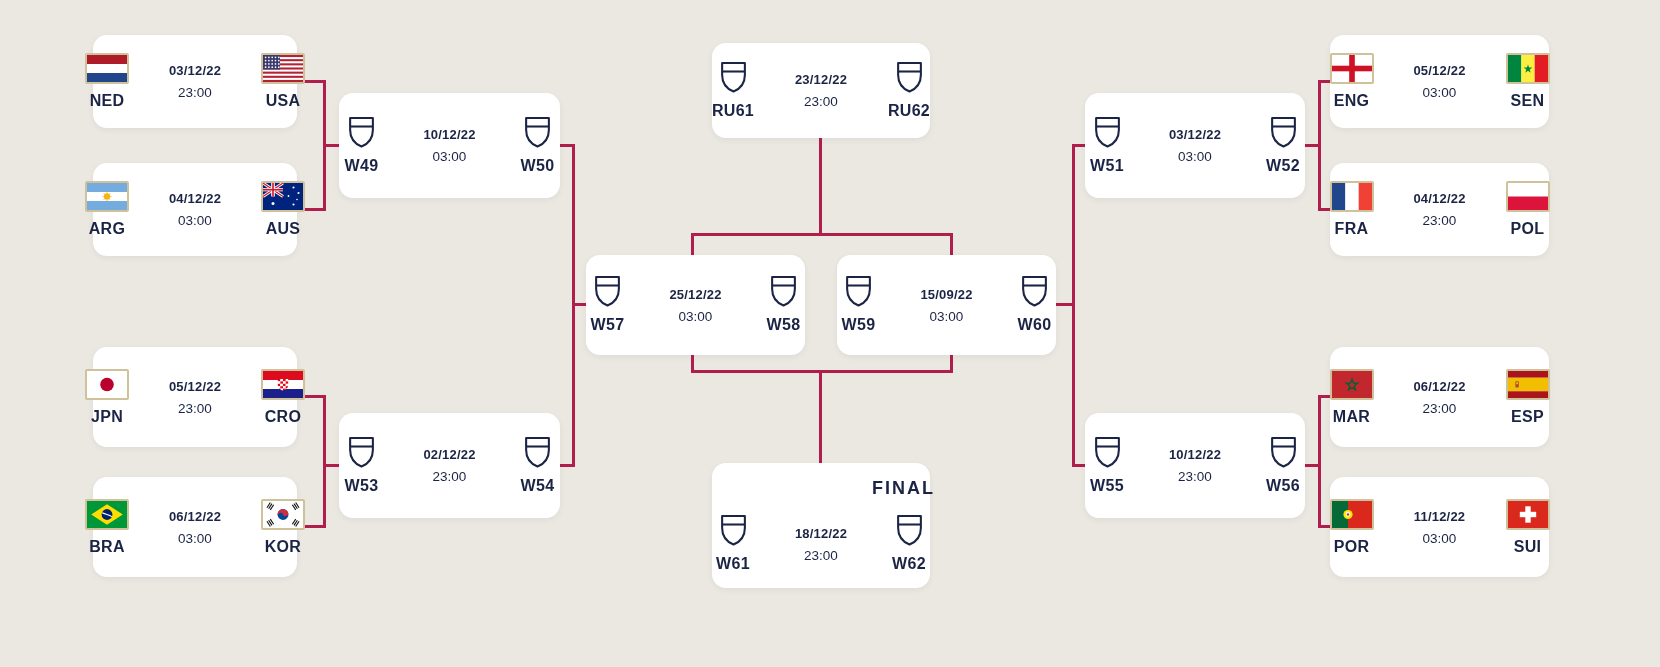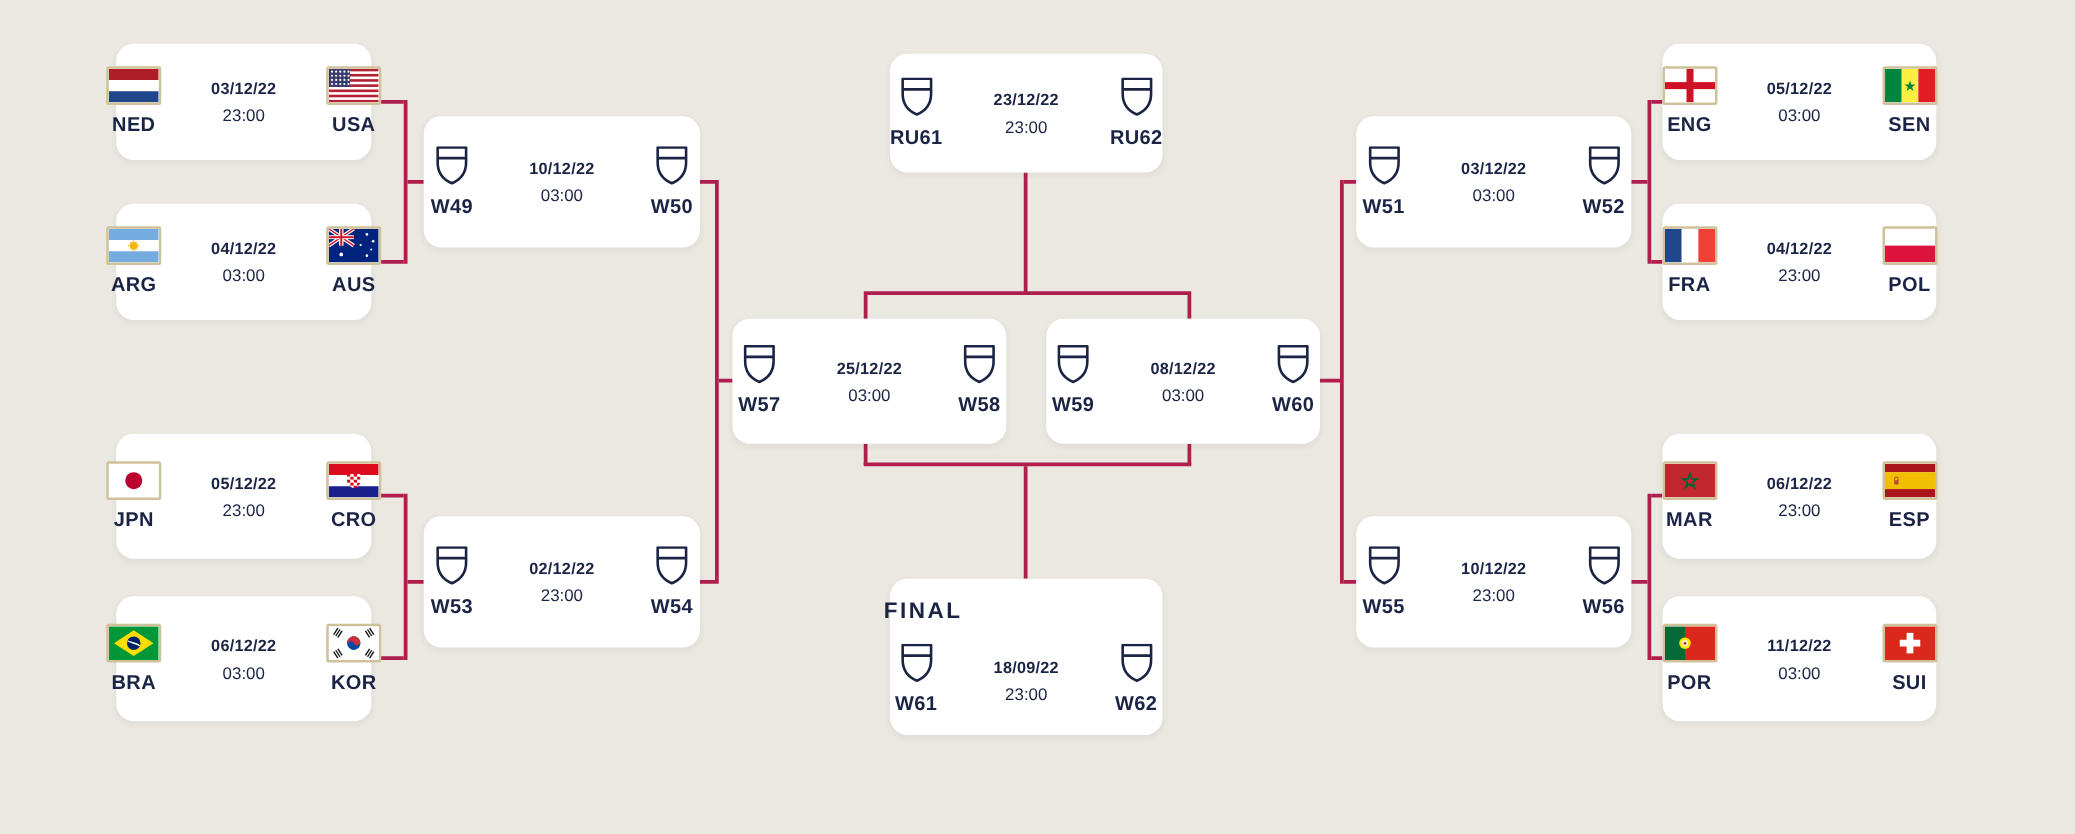--- a/index.html
+++ b/index.html
@@ -18,21 +18,21 @@
   .match-row{display:flex;align-items:center;justify-content:center;gap:18px;}
   .team-col{display:flex;flex-direction:column;align-items:center;gap:8px;min-width:52px;}
   .dt-col{display:flex;flex-direction:column;align-items:center;gap:7px;min-width:88px;}
   .date{font-weight:700;font-size:13px;letter-spacing:.2px;white-space:nowrap;}
   .time{font-size:13.5px;font-weight:400;}
   .code,.wlabel{font-weight:700;font-size:16px;letter-spacing:.3px;}
   .flag-wrap{display:block;width:40px;height:27px;border:2px solid var(--flag-border);
     border-radius:2px;overflow:hidden;box-sizing:content-box;background:#fff;}
   .flag-wrap svg{display:block;}
   .shield-wrap{display:block;width:27px;height:31px;margin-bottom:1px;}
-  .final-inner{display:flex;flex-direction:column;align-items:flex-start;gap:16px;}
+  .final-inner{display:flex;flex-direction:column;align-items:flex-end;gap:16px;}
   .final-title{font-weight:600;font-size:18px;letter-spacing:2px;}
 </style>
 </head>
 <body>
 
 <div class="stage" id="stage">
   <div id="lines">
       <div class="line" style="left: 297px; top: 80px; width: 26px; height: 3px;"></div>
       <div class="line" style="left: 297px; top: 208px; width: 26px; height: 3px;"></div>
       <div class="line" style="left: 323px; top: 80px; width: 3px; height: 131px;"></div>
@@ -503,21 +503,21 @@
       <div class="card" style="left: 837px; top: 255px; width: 219px; height: 100px;">
         <div class="match-row">
           <div class="team-col">
             <span class="shield-wrap"><svg viewBox="0 0 26 30" width="27" height="31">
                 <path d="M2 1 H24 V12.5 C24 20.5 19.6 25.8 13 28.6 C6.4 25.8 2 20.5 2 12.5 Z" fill="none" stroke="#1B2444" stroke-width="2" stroke-linejoin="round"></path>
                 <line x1="2" y1="9.2" x2="24" y2="9.2" stroke="#1B2444" stroke-width="2"></line>
               </svg></span>
             <span class="wlabel">W59</span>
           </div>
           <div class="dt-col">
-            <div class="date">08/12/22</div>
+            <div class="date">15/09/22</div>
             <div class="time">03:00</div>
           </div>
           <div class="team-col">
             <span class="shield-wrap"><svg viewBox="0 0 26 30" width="27" height="31">
                 <path d="M2 1 H24 V12.5 C24 20.5 19.6 25.8 13 28.6 C6.4 25.8 2 20.5 2 12.5 Z" fill="none" stroke="#1B2444" stroke-width="2" stroke-linejoin="round"></path>
                 <line x1="2" y1="9.2" x2="24" y2="9.2" stroke="#1B2444" stroke-width="2"></line>
               </svg></span>
             <span class="wlabel">W60</span>
           </div>
         </div>
@@ -549,21 +549,21 @@
           <div class="final-title">FINAL</div>
           <div class="match-row">
             <div class="team-col">
               <span class="shield-wrap"><svg viewBox="0 0 26 30" width="27" height="31">
                   <path d="M2 1 H24 V12.5 C24 20.5 19.6 25.8 13 28.6 C6.4 25.8 2 20.5 2 12.5 Z" fill="none" stroke="#1B2444" stroke-width="2" stroke-linejoin="round"></path>
                   <line x1="2" y1="9.2" x2="24" y2="9.2" stroke="#1B2444" stroke-width="2"></line>
                 </svg></span>
               <span class="wlabel">W61</span>
             </div>
             <div class="dt-col">
-              <div class="date">18/09/22</div>
+              <div class="date">18/12/22</div>
               <div class="time">23:00</div>
             </div>
             <div class="team-col">
               <span class="shield-wrap"><svg viewBox="0 0 26 30" width="27" height="31">
                   <path d="M2 1 H24 V12.5 C24 20.5 19.6 25.8 13 28.6 C6.4 25.8 2 20.5 2 12.5 Z" fill="none" stroke="#1B2444" stroke-width="2" stroke-linejoin="round"></path>
                   <line x1="2" y1="9.2" x2="24" y2="9.2" stroke="#1B2444" stroke-width="2"></line>
                 </svg></span>
               <span class="wlabel">W62</span>
             </div>
           </div>

